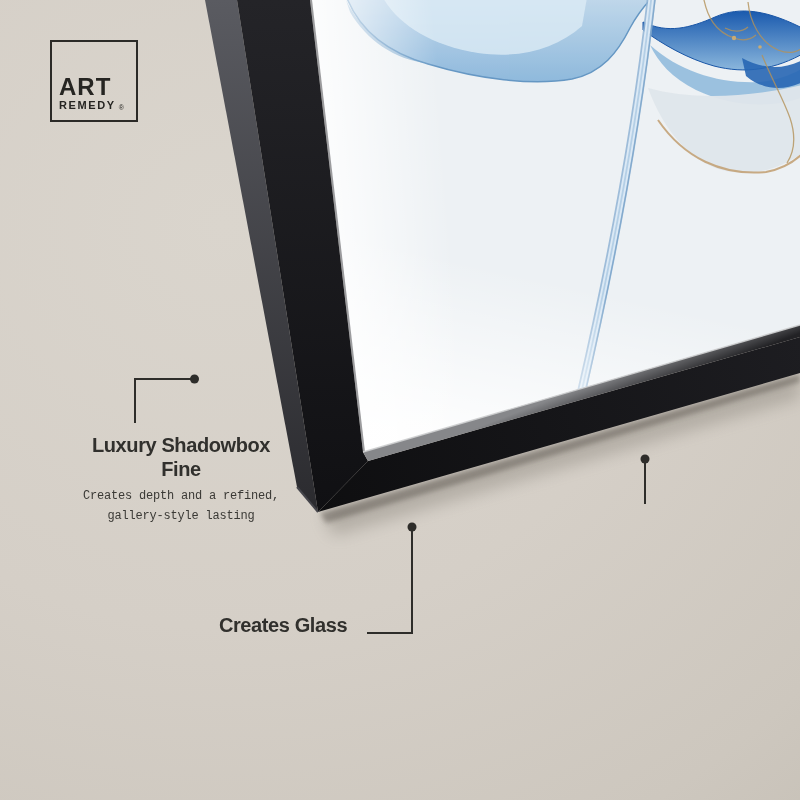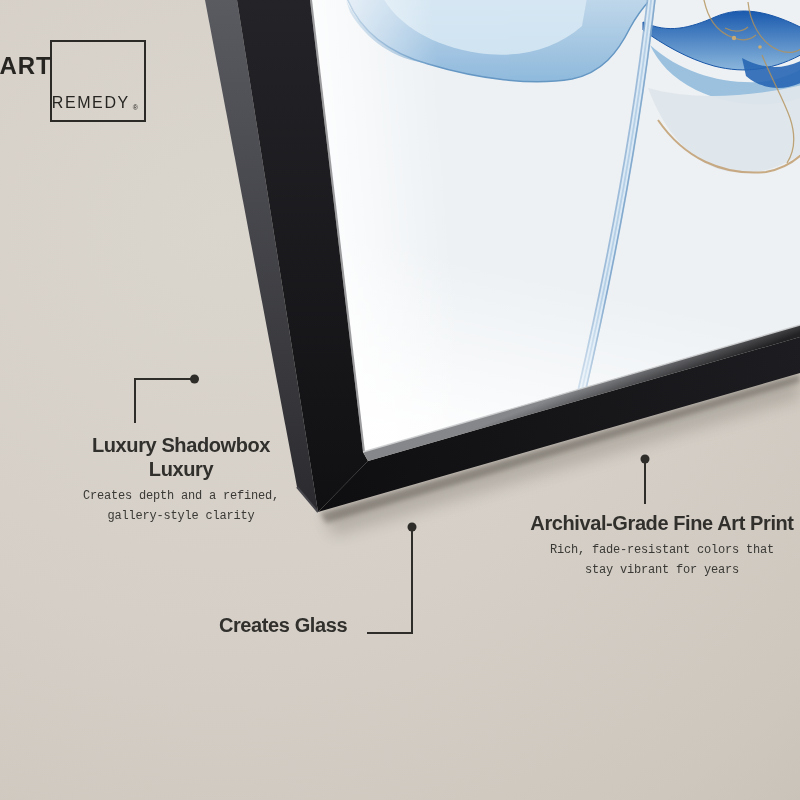--- a/index.html
+++ b/index.html
@@ -3,27 +3,27 @@
 <meta charset="utf-8">
 <style>
   html,body{margin:0;padding:0;}
   body{width:800px;height:800px;overflow:hidden;
        font-family:"Liberation Sans", sans-serif;}
   .stage{position:relative;width:800px;height:800px;overflow:hidden;
     background:radial-gradient(135% 120% at 28% 28%, #dad5cd 0%, #d5cfc7 42%, #cdc7be 72%, #c0bab0 100%);}
   svg.scene{position:absolute;left:0;top:0;}
 
   
-  .logo{position:absolute;left:50px;top:40px;width:96px;height:82px;
+  .logo{position:absolute;left:50px;top:40px;width:88px;height:82px;
     border:2px solid #2b2a27;box-sizing:border-box;
-    display:flex;flex-direction:row;justify-content:flex-end;
+    display:flex;flex-direction:column;justify-content:flex-end;
     padding:14px 6px 9px 7px;color:#262522;}
   .logo-art{font-weight:bold;font-size:24px;line-height:0.85;letter-spacing:1px;}
   .logo-remedy-row{display:flex;align-items:flex-end;gap:3px;margin-top:3px;}
-  .logo-remedy{font-weight:normal;font-size:16px;letter-spacing:1.6px;line-height:1;}
+  .logo-remedy{font-weight:bold;font-size:11px;letter-spacing:1.6px;line-height:1;}
   .logo-reg{font-size:7px;line-height:1;position:relative;top:0px;}
 
   
   .callout{position:absolute;transform:translateX(-50%);text-align:center;color:#31302d;margin-left:29px;}
   .callout .hline{font-weight:bold;font-size:20px;line-height:24px;letter-spacing:-0.4px;white-space:nowrap;}
   .callout .body{margin-top:6px;}
   .callout .bline{font-size:12px;line-height:19.5px;letter-spacing:-0.2px;color:#3a3935;white-space:nowrap;font-family:Liberation Mono, monospace;}
   .co-frame{left:152px;top:433px;}
   .co-print{left:633px;top:511px;}
   .co-glass{left:254px;top:613px;}
@@ -139,34 +139,27 @@
   <div class="logo">
     <div class="logo-art">ART</div>
     <div class="logo-remedy-row">
       <span class="logo-remedy">REMEDY</span>
       <span class="logo-reg">®</span>
     </div>
   </div>
 
   <div class="callout co-frame">
     <div class="hline">Luxury Shadowbox</div>
-    <div class="hline">Luxury</div>
+    <div class="hline">Fine</div>
     <div class="body">
       <div class="bline">Creates depth and a refined,</div>
-      <div class="bline">gallery-style clarity</div>
+      <div class="bline">gallery-style lasting</div>
     </div>
   </div>
 
-  <div class="callout co-print">
-    <div class="hline">Archival-Grade Fine Art Print</div>
-    <div class="body">
-      <div class="bline">Rich, fade-resistant colors that</div>
-      <div class="bline">stay vibrant for years</div>
-    </div>
-  </div>
 
   <div class="callout co-glass">
     <div class="hline">Creates Glass</div>
     <div class="body">
     </div>
   </div>
 
 </div>
 
 </body></html>

